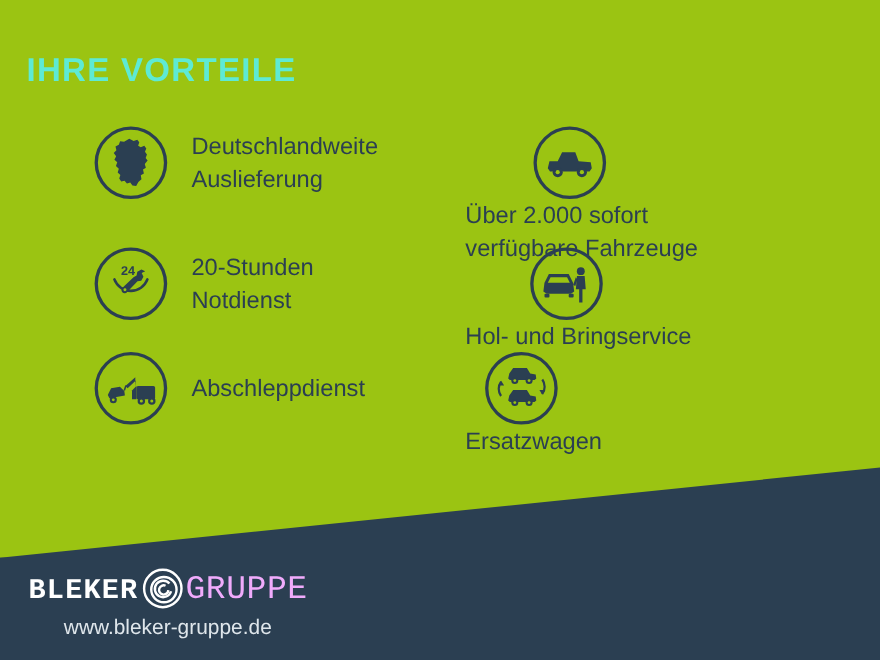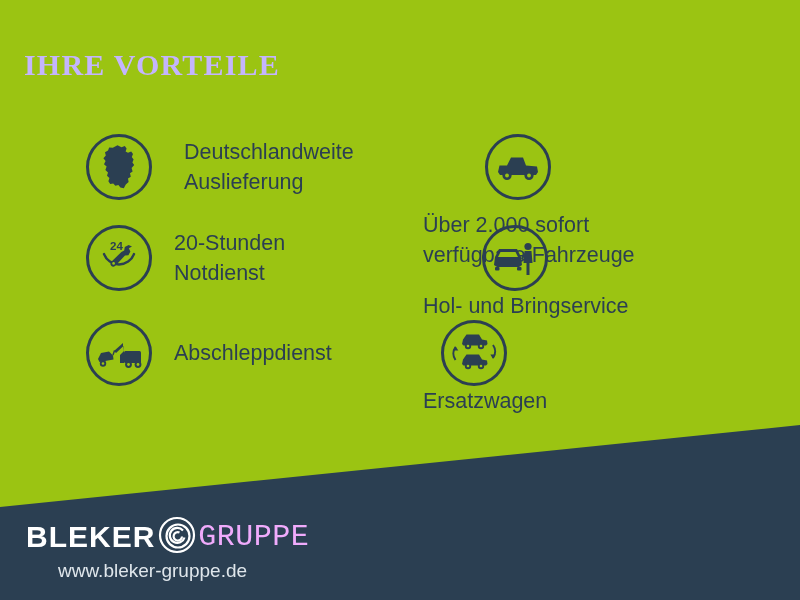--- a/index.html
+++ b/index.html
@@ -30,22 +30,22 @@
     background: #9bc412;
     clip-path: polygon(0 0, 800px 0, 800px 425px, 0 507px);
   }
   .title {
     position: absolute;
     left: 24px;
     top: 48px;
     font-size: 30px;
     font-weight: bold;
     letter-spacing: 1.2px;
-    color: #c4b5fd;
-    font-family: Liberation Serif, serif;
+    color: #5eead4;
+    font-family: Liberation Sans, sans-serif;
   }
   
   .benefit {
     position: absolute;
     display: flex;
     align-items: center;
   }
   .icon-ring {
     width: 66px;
     height: 66px;
@@ -62,42 +62,42 @@
     margin-left: 22px;
     font-size: 21.5px;
     line-height: 30px;
     color: #2b3f52;
     white-space: pre-line;
     font-family: "Liberation Sans", sans-serif;
   }
   
   .col-left  { left: 86px; }
   .col-right { left: 401px; flex-direction: column; }
-  .row-1 { top: 134px; gap: 10px; }
+  .row-1 { top: 115px; }
   .row-2 { top: 225px; }
   .row-3 { top: 320px; }
 
   
   .footer {
     position: absolute;
     left: 26px;
     bottom: 18px;
     width: 420px;
   }
   .logo-line {
     display: flex;
     align-items: center;
     height: 40px;
   }
   .logo-bleker {
-    font-size: 30px;
+    font-size: 26px;
     font-weight: bold;
     letter-spacing: 1px;
     color: #ffffff;
-    font-family: Liberation Sans, sans-serif;
+    font-family: Liberation Mono, monospace;
   }
   .logo-mark {
     margin: 0 1px 0 2px;
     display: block;
   }
   .logo-gruppe {
     font-size: 30px;
     font-weight: normal;
     letter-spacing: 0.5px;
     color: #f0abfc;

